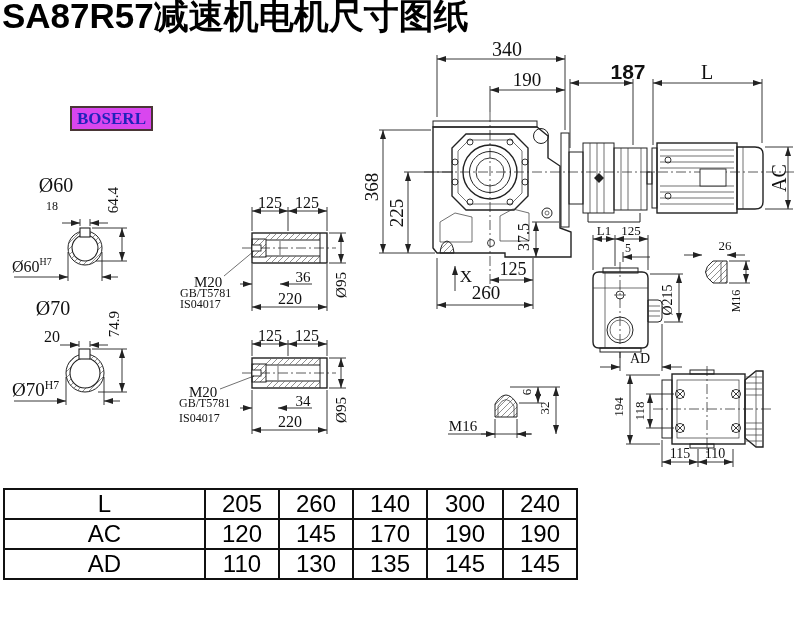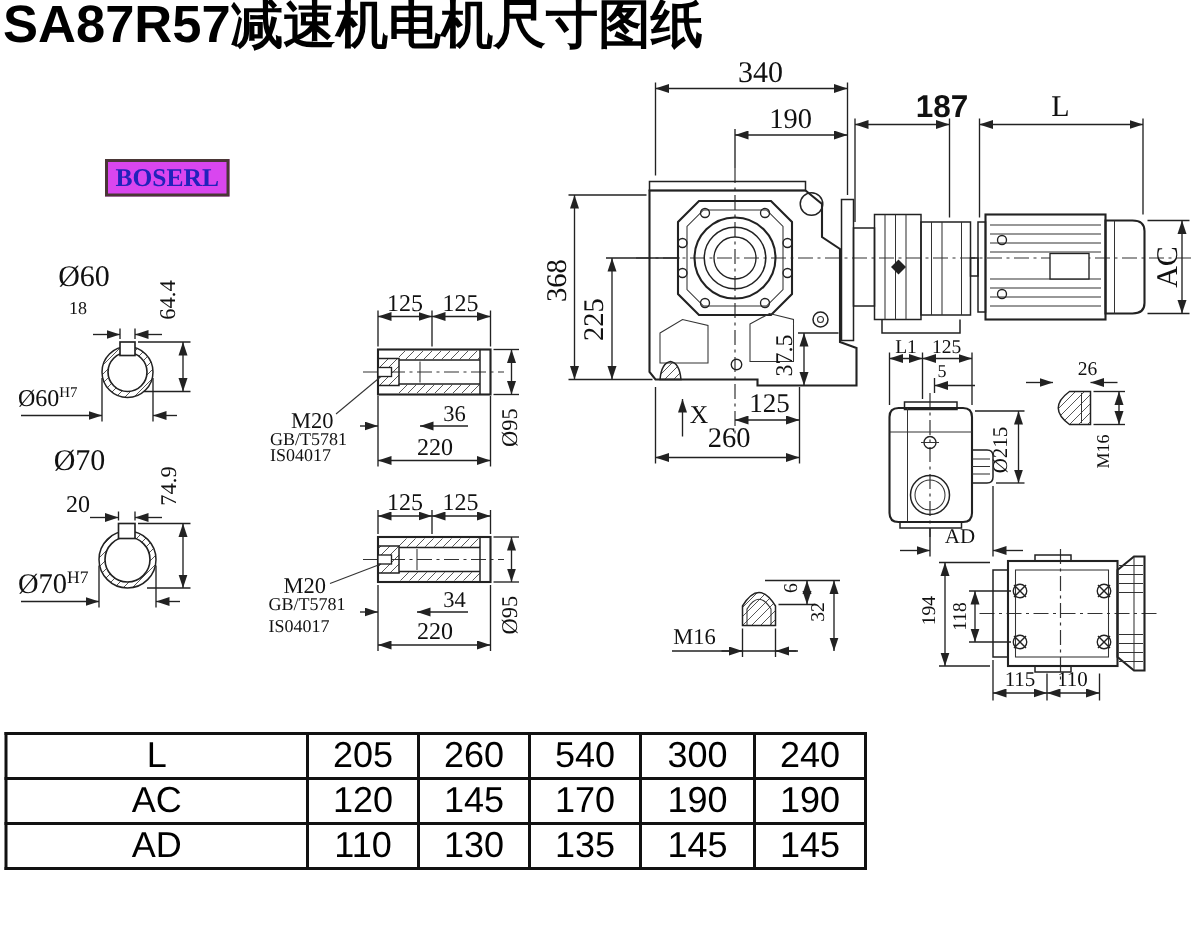--- a/index.html
+++ b/index.html
@@ -393,21 +393,21 @@
         <col style="width:74px">
       <col style="width:74px">
         <col style="width:76px">
         <col style="width:74px">
     </colgroup>
     <tbody>
     <tr class="drow">
       <td>L</td>
       <td>205</td>
       <td>260</td>
-      <td>540</td>
+      <td>140</td>
       <td>300</td>
       <td>240</td>
     </tr>
     <tr class="drow">
       <td>AC</td>
       <td>120</td>
       <td>145</td>
       <td>170</td>
       <td>190</td>
       <td>190</td>

